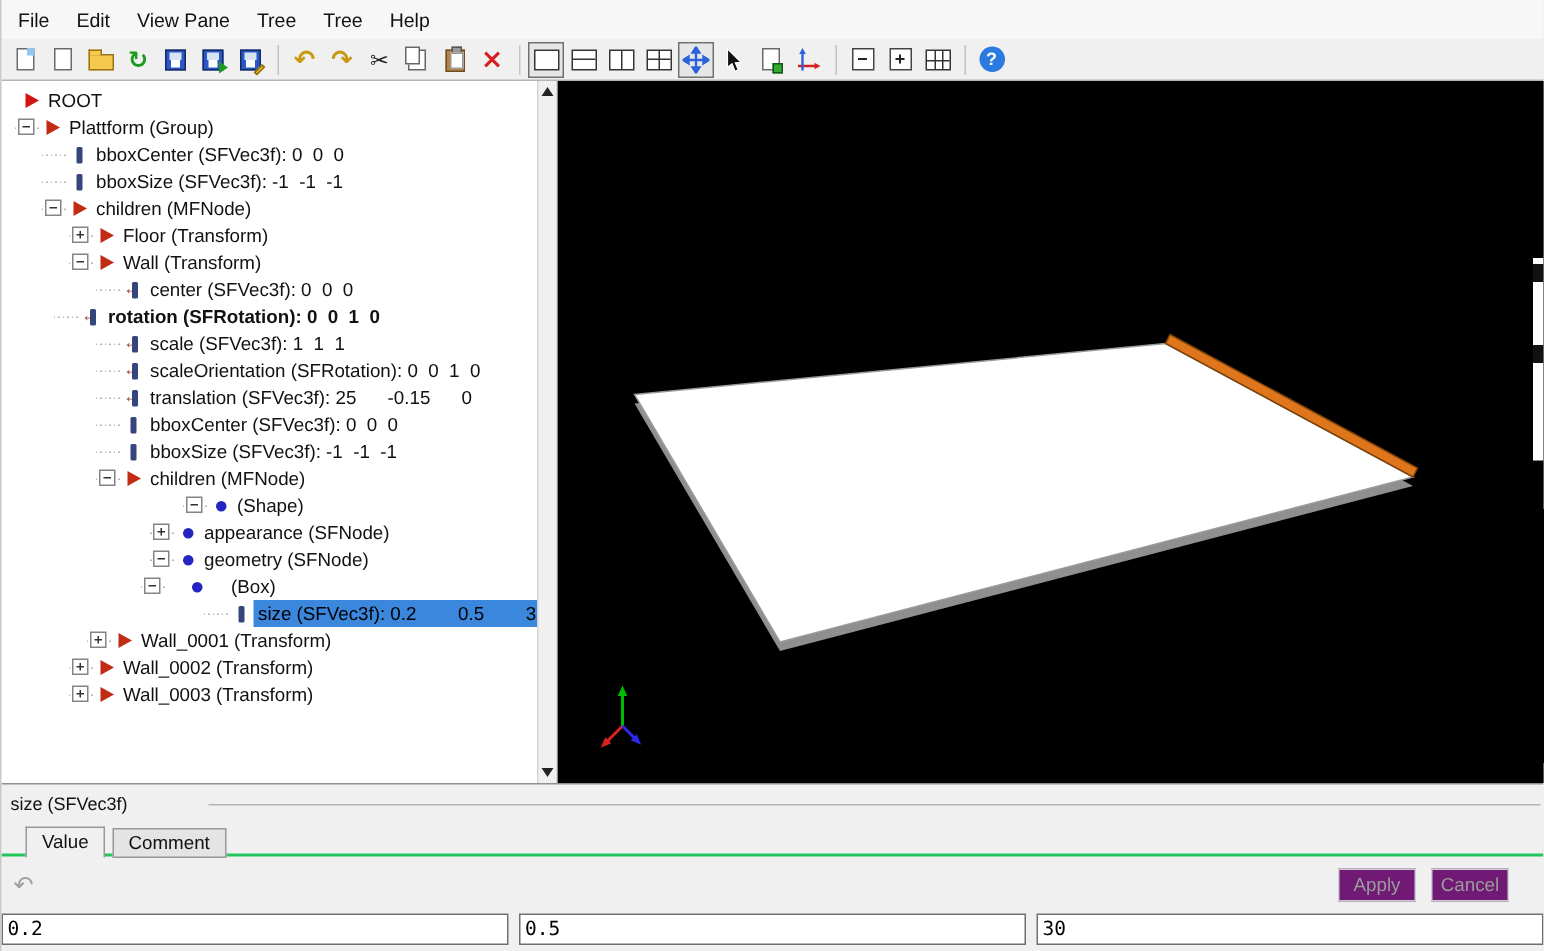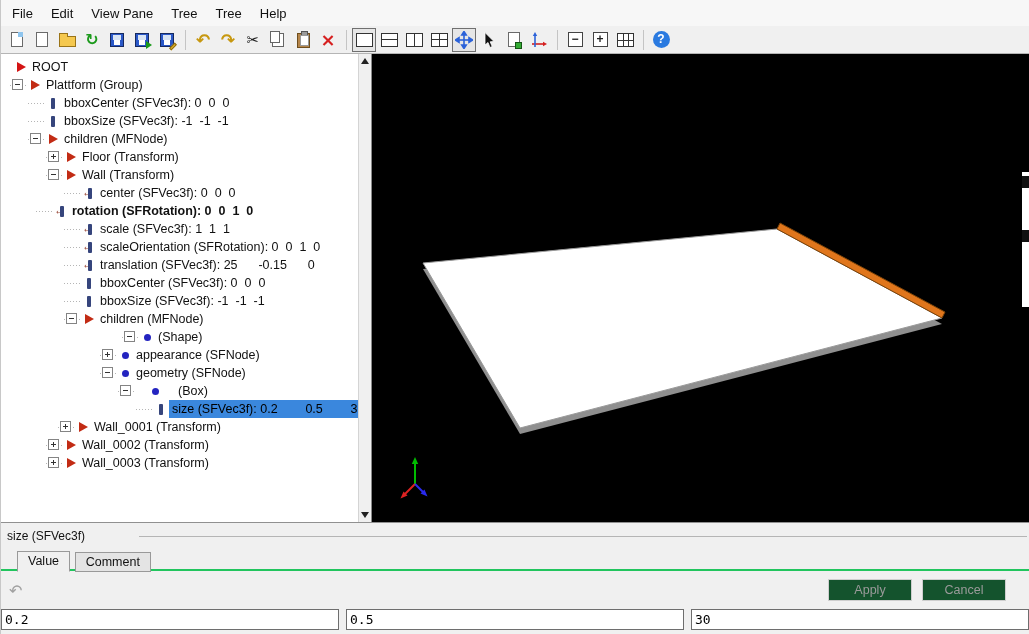--- a/index.html
+++ b/index.html
@@ -112,22 +112,22 @@
   .fe-header { position: absolute; top: 6px; left: 6px; right: 2px; display: flex; align-items: center; gap: 48px; }
   .fe-title { font-size: 12px; padding-right: 6px; white-space: nowrap; }
   .fe-line { flex: 1; height: 1px; background: #b5b5b5; }
   .fe-tabs { position: absolute; top: 27px; left: 0; right: 0; height: 21px; padding-left: 16px; border-bottom: 2px solid #22c55e; }
   .fe-tab { display: inline-block; height: 20px; line-height: 18px; padding: 0 10px; border: 1px solid #999;
             background: #e4e4e4; margin-right: 1px; position: relative; top: 2px; font-size: 12.5px; }
   .fe-tab.active { background: #f0f0f0; border-bottom: 1px solid #f0f0f0; top: 1px; height: 21px; z-index: 2; }
   .fe-controls { position: absolute; top: 54px; left: 0; right: 0; height: 26px; display: flex; align-items: center; padding: 0 23px 0 8px; }
   .fe-undo { font-size: 16px; color: #a0a0a0; width: 24px; }
   .fe-spacer { flex: 1; }
-  .fe-btn { width: 84px; height: 22px; display: flex; align-items: center; justify-content: center;
-            background: #14532d; border: 1px solid #cecece; color: #9b9b9b; font-size: 12.5px; margin-left: 10px; }
+  .fe-btn { width: 52px; height: 22px; display: flex; align-items: center; justify-content: center;
+            background: #701a75; border: 1px solid #cecece; color: #9b9b9b; font-size: 12.5px; margin-left: 10px; }
   .fe-inputs { position: absolute; left: 0; right: 0; top: 86px; display: flex; gap: 7px; }
   .fe-input { flex: 1; height: 21px; border: 1px solid #6e6e6e; background: #fff;
               font-family: "DejaVu Sans Mono", monospace; font-size: 13px; padding: 0 3px; }
 </style>
 </head>
 <body>
 
 <div class="menubar">
   <span class="menu-item">File</span>
   <span class="menu-item">Edit</span>
@@ -330,21 +330,21 @@
         <div class="tree-row" style="padding-left: 98px;">
     <span class="expander exp-plus"><span class="ebox"><span class="h"></span><span class="v"></span></span></span>
     <span class="tree-icon ti-dot"></span>
     <span class="tree-label">appearance (SFNode)</span>
   </div>
         <div class="tree-row" style="padding-left: 98px;">
     <span class="expander exp-minus"><span class="ebox"><span class="h"></span></span></span>
     <span class="tree-icon ti-dot"></span>
     <span class="tree-label">geometry (SFNode)</span>
   </div>
-        <div class="tree-row" style="padding-left: 116px; gap: 12px;">
+        <div class="tree-row" style="padding-left: 92px; gap: 12px;">
     <span class="expander exp-minus"><span class="ebox"><span class="h"></span></span></span>
     <span class="tree-icon ti-dot"></span>
     <span class="tree-label">(Box)</span>
   </div>
         <div class="tree-row selected" style="padding-left: 134px;">
     <span class="expander"></span>
     <span class="tree-icon ti-field"></span>
     <span class="tree-label">size (SFVec3f): 0.2        0.5        30</span>
   </div>
         <div class="tree-row" style="padding-left: 56px;">

